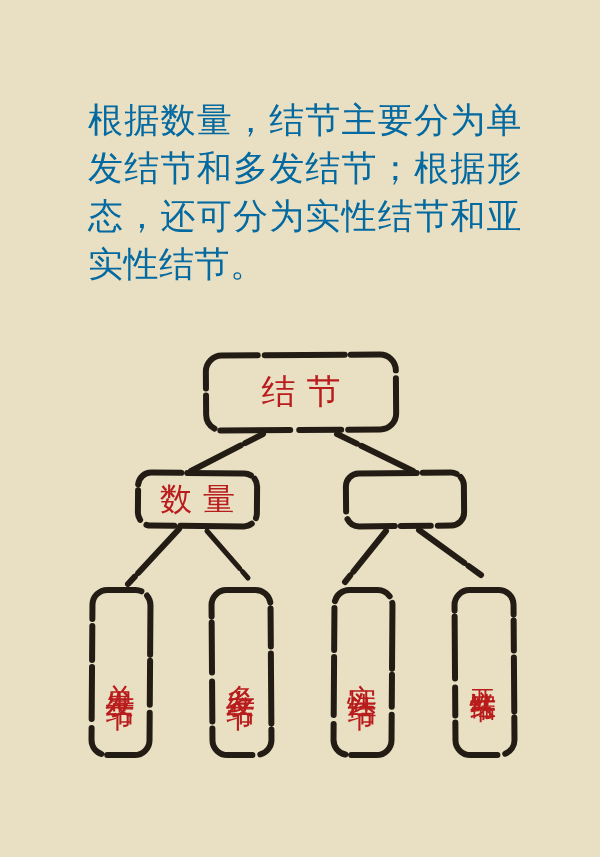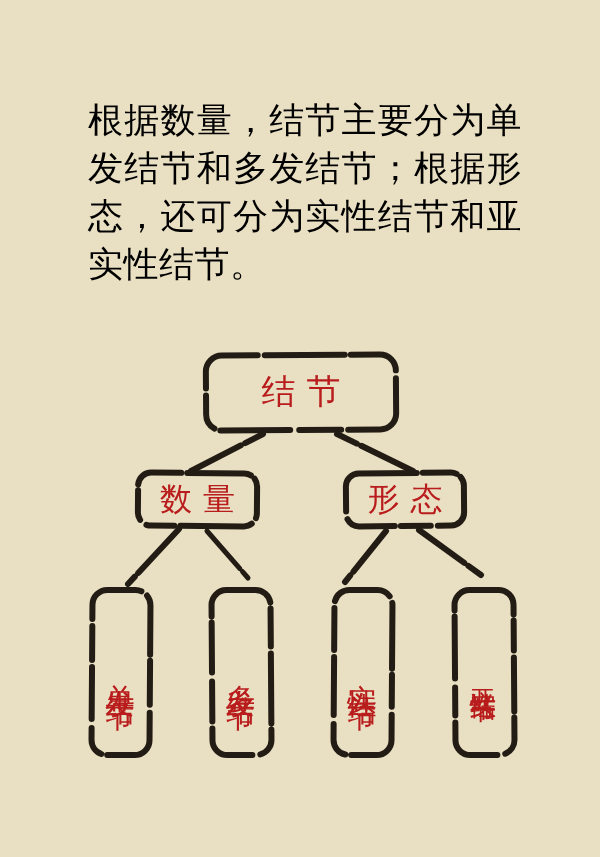--- a/index.html
+++ b/index.html
@@ -16,21 +16,21 @@
   }
   .intro {
     position: absolute;
     left: 88px;
     top: 96px;
     width: 434px;
     margin: 0;
     font-size: 35px;
     line-height: 48px;
     letter-spacing: 0.5px;
-    color: #000000;
+    color: #0369a1;
     text-align: justify;
   }
   .diagram-svg {
     position: absolute;
     left: 0;
     top: 0;
   }
   .node-label {
     position: absolute;
     display: flex;
@@ -90,21 +90,20 @@
       <rect x="212" y="590" width="59" height="165" rx="15" stroke-width="6" stroke-dasharray="50 6 38 7 70 6 30 8 60 7 40 9" transform="rotate(-0.4 241 672)"></rect>
       <rect x="334" y="590" width="58" height="165" rx="15" stroke-width="6" stroke-dasharray="42 7 66 6 32 8 74 6 36 9 58 7" transform="rotate(0.4 363 672)"></rect>
       <rect x="455" y="590" width="59" height="165" rx="15" stroke-width="6" stroke-dasharray="62 6 30 7 54 6 40 8 68 7 28 9" transform="rotate(-0.4 484 672)"></rect>
     </g>
   </svg>
 
   <div class="node-label h-label lbl-root">结节</div>
 
   <div class="node-label h-label lbl-qty">数量</div>
 
-  <div class="node-label h-label lbl-morph">形态</div>
 
   <div class="node-label v-label lbl-leaf1">单发结节</div>
 
   <div class="node-label v-label lbl-leaf2">多发结节</div>
 
   <div class="node-label v-label lbl-leaf3">实性结节</div>
 
   <div class="node-label v-label small lbl-leaf4">亚实性结节</div>
 
 </div>

